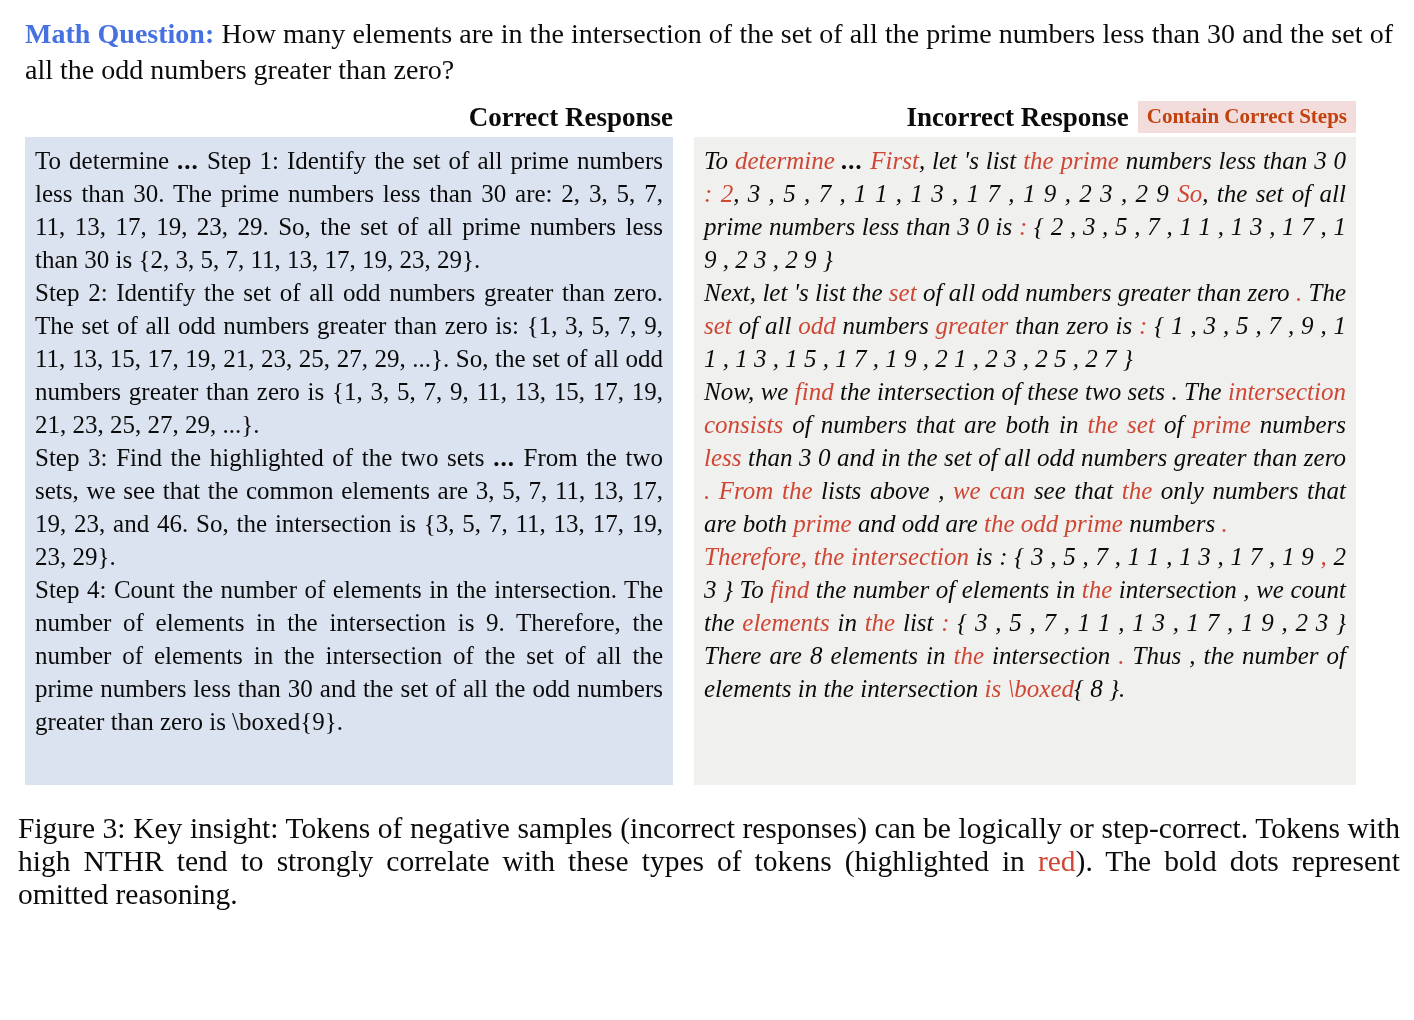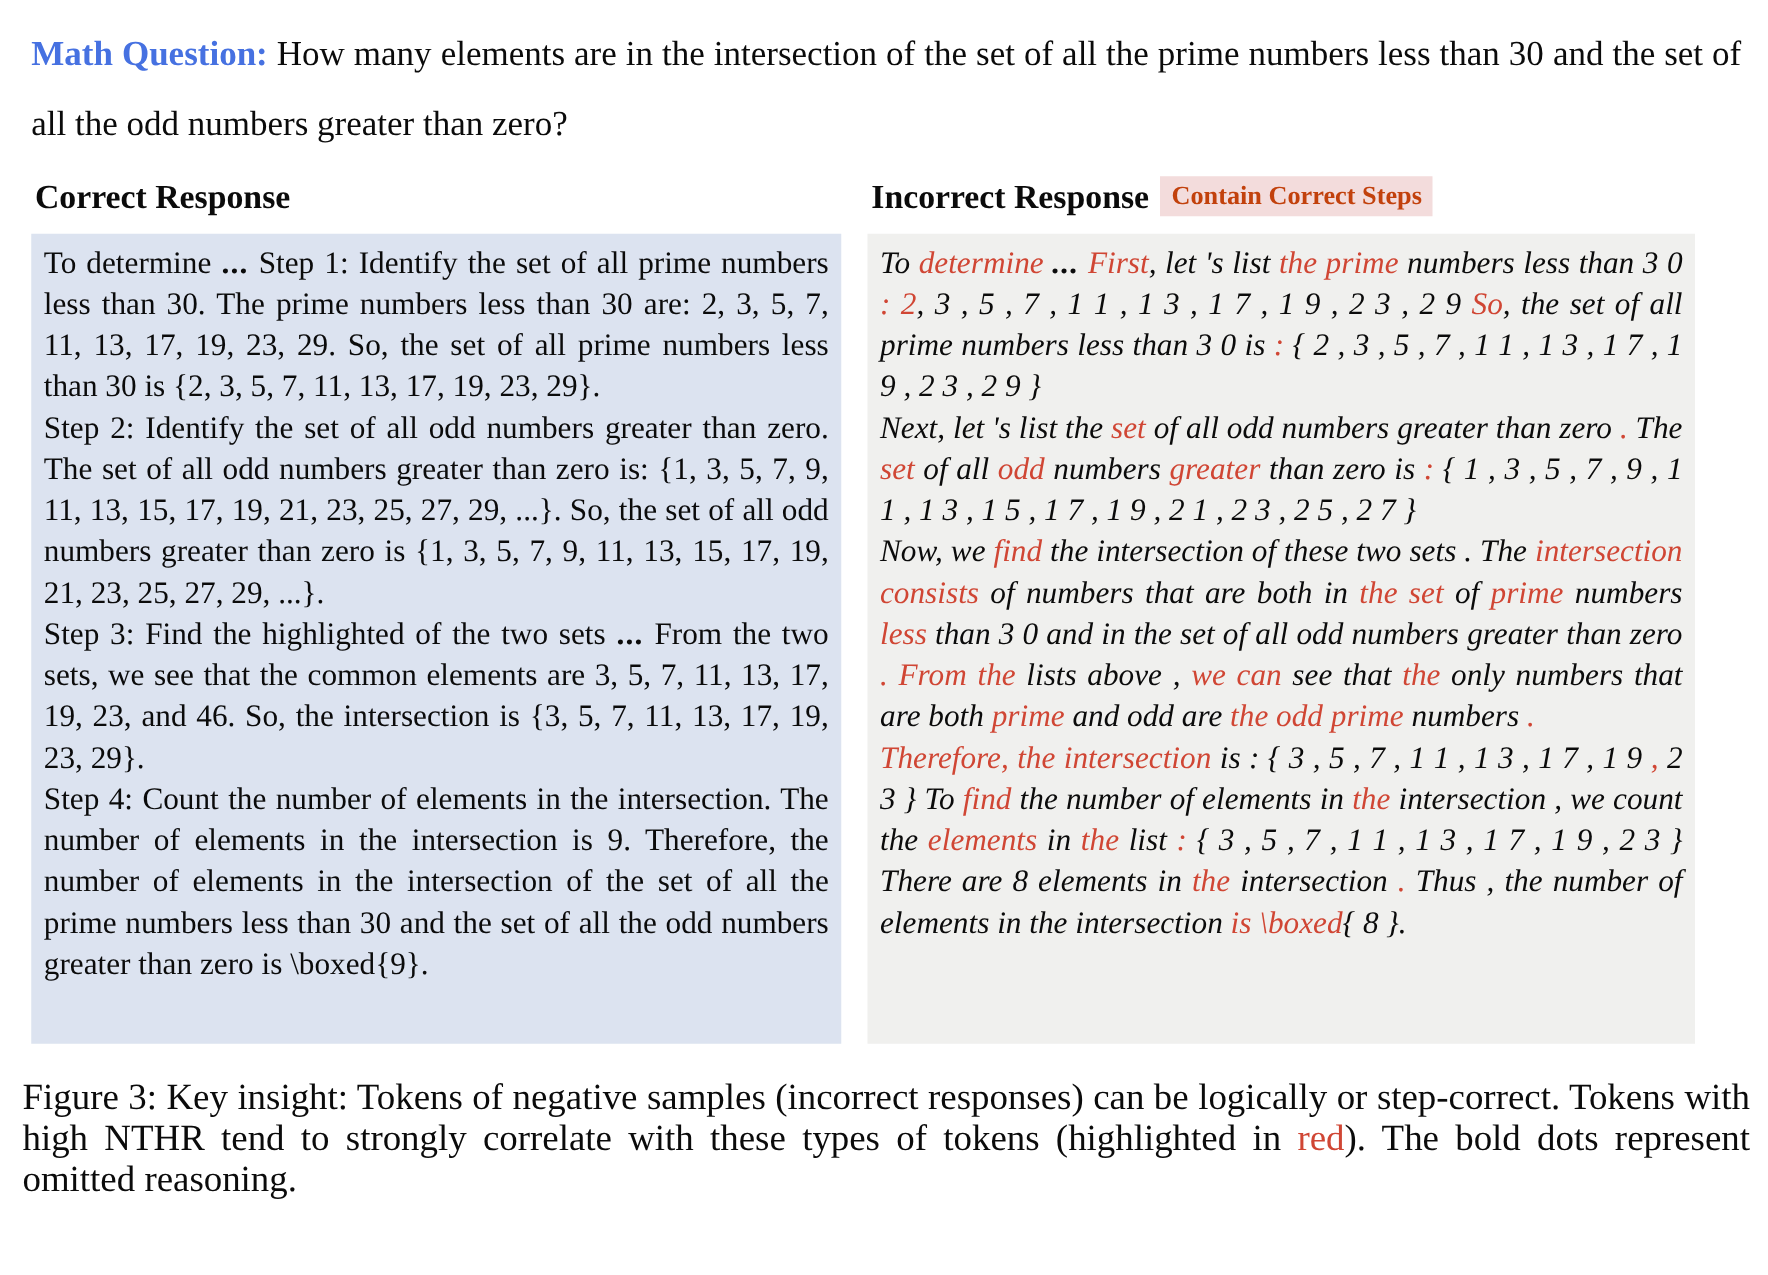--- a/index.html
+++ b/index.html
@@ -5,40 +5,40 @@
   :root{
     --blue:#4671e1; --green:#67a567; --banner_bg:#e9f1e9;
     --left_bg:#dce3f0; --right_bg:#f0f0ee; --badge_bg:#f3dcdc;
     --red:#d04634; --ink:#0b0b0b;
   }
   *{margin:0;padding:0;box-sizing:border-box;}
   html,body{width:1414px;height:1020px;background:#ffffff;overflow:hidden;}
   body{font-family:"Liberation Serif", serif;color:var(--ink);}
   .page{padding:16px 0 0 25px;width:1414px;}
 
-  .question{width:1368px;font-size:28px;line-height:56px;text-align:justify;}
+  .question{width:1368px;font-size:28px;line-height:36px;text-align:justify;}
   .q-label{color:var(--blue);font-weight:bold;}
 
   .banner{width:1331px;height:58px;background:var(--banner_bg);margin-top:1px;
           display:flex;justify-content:space-between;}
   .banner-left{font-size:28px;font-weight:bold;padding:13px 0 0 4px;}
   .gt-label{color:var(--green);}
   .gt-value{color:#000;margin-left:8px;}
   .banner-right{font-size:27px;font-style:italic;align-self:flex-end;
                 padding:0 12px 6px 0;}
 
   .headers{display:grid;grid-template-columns:648px 662px;column-gap:21px;
            margin-top:13px;align-items:center;}
-  .col-header{font-size:27px;font-weight:bold;padding-left:3px;white-space:nowrap;}
+  .col-header{font-size:27px;font-weight:bold;padding-left:3px;white-space:nowrap;text-align:right;}
   .badge{display:inline-block;background:var(--badge_bg);color:#c2410c;
          font-size:21px;font-weight:bold;padding:3px 9px 4px 9px;margin-left:9px;
          vertical-align:3px;}
 
   .panels{display:grid;grid-template-columns:648px 662px;column-gap:21px;
-          margin-top:14px;}
+          margin-top:4px;}
   .panel{height:648px;padding:7px 10px;font-size:25px;line-height:33px;}
   .panel-correct{background:var(--left_bg);}
   .panel-incorrect{background:var(--right_bg);font-style:italic;}
   .para{text-align:justify;}
   .seg-red{color:var(--red);}
   .seg-bold{font-weight:bold;letter-spacing:1px;}
 
   .caption{width:1382px;margin:27px 0 0 -7px;font-size:29.5px;line-height:33px;
            text-align:justify;}
 </style>

